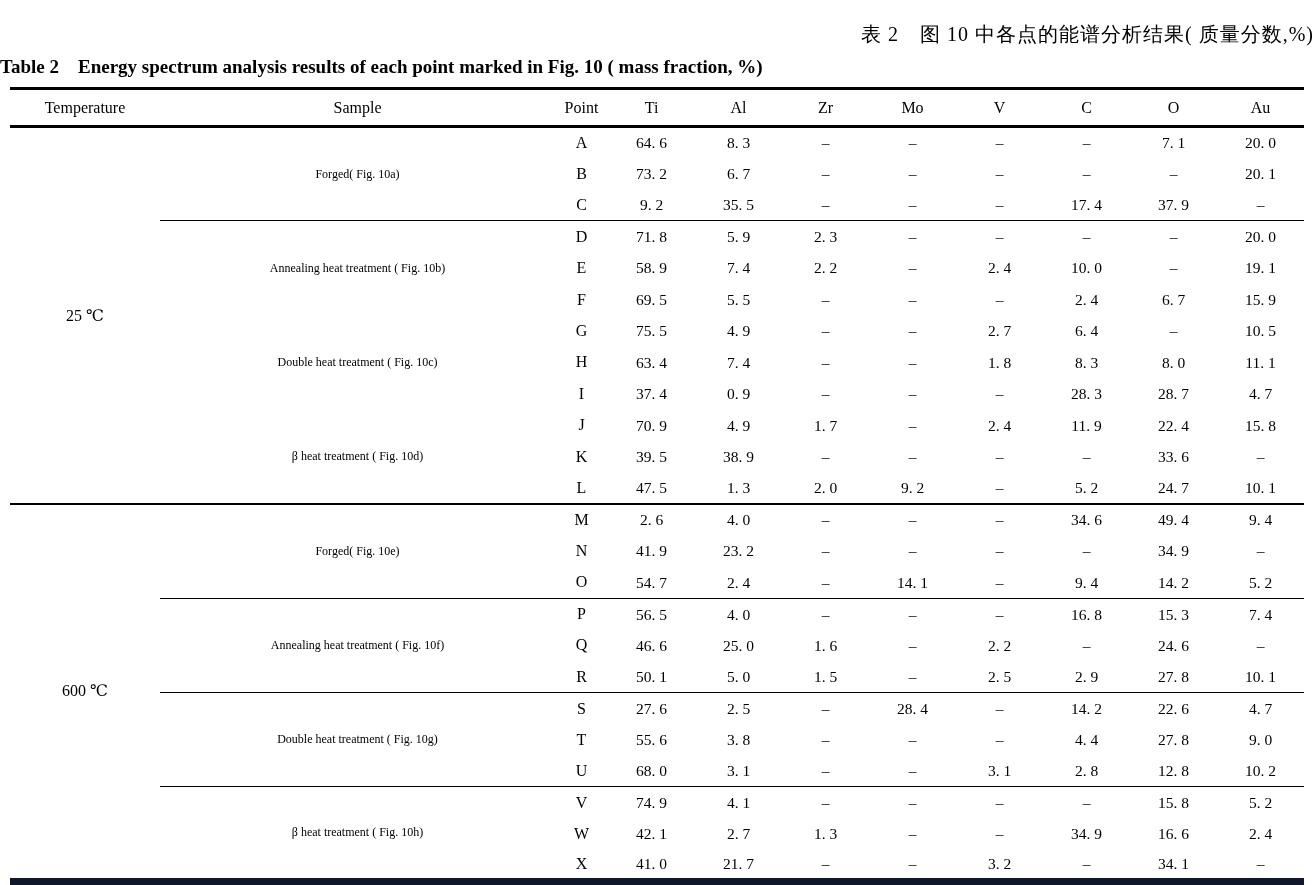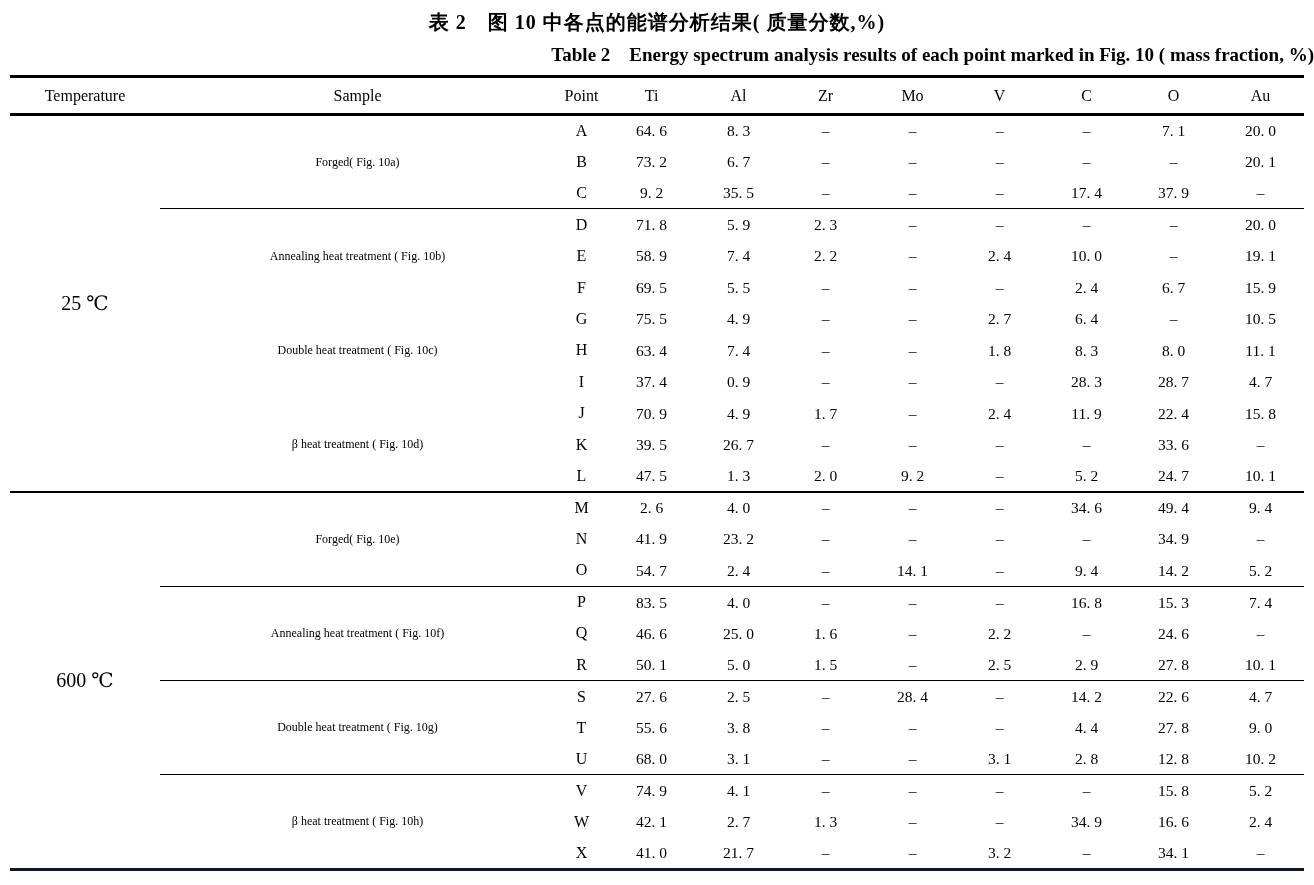--- a/index.html
+++ b/index.html
@@ -8,60 +8,60 @@
     background: #ffffff;
     color: #000000;
   }
   body {
     width: 1314px;
     height: 885px;
     font-family: "Liberation Serif", "DejaVu Serif", serif;
     overflow: hidden;
   }
   .title-zh {
-    margin-top: 9px;
-    text-align: center;
+    margin-top: 21px;
+    text-align: right;
     font-size: 20px;
-    font-weight: bold;
+    font-weight: normal;
     letter-spacing: 1px;
     white-space: pre;
   }
   .title-en {
     margin-top: 8px;
-    text-align: right;
+    text-align: left;
     font-size: 19px;
     font-weight: bold;
     white-space: pre;
   }
   table.energy {
     margin: 9px 0 0 10px;
     width: 1294px;
     border-collapse: collapse;
     table-layout: fixed;
     border-top: 3px solid #000;
-    border-bottom: 3px solid #0f172a;
+    border-bottom: 7px solid #0f172a;
   }
   thead tr { height: 38px; }
   thead th {
     font-weight: normal;
     font-size: 16px;
     text-align: center;
     vertical-align: middle;
     border-bottom: 3px solid #000;
     padding: 0;
   }
   tbody tr { height: 31.45px; }
   tbody td {
     font-size: 15.5px;
     text-align: center;
     vertical-align: middle;
     padding: 0;
     line-height: 1.1;
   }
-  td.cell-temp { font-size: 20px; }
+  td.cell-temp { font-size: 16px; }
   td.cell-sample { font-size: 12px; }
   td.cell-point { font-size: 16px; }
   tr.group-sep td { border-top: 1px solid #000; }
   tr.section-start td { border-top: 2px solid #000; }
   col.c-temp   { width: 150px; }
   col.c-sample { width: 395px; }
   col.c-point  { width: 53px; }
   col.c-val    { width: 87px; }
 </style>
 </head>
@@ -211,21 +211,21 @@
         <td class="cell-val">1. 7</td>
         <td class="cell-val">–</td>
         <td class="cell-val">2. 4</td>
         <td class="cell-val">11. 9</td>
         <td class="cell-val">22. 4</td>
         <td class="cell-val">15. 8</td>
       </tr>
       <tr>
         <td class="cell-point">K</td>
         <td class="cell-val">39. 5</td>
-        <td class="cell-val">26. 7</td>
+        <td class="cell-val">38. 9</td>
         <td class="cell-val">–</td>
         <td class="cell-val">–</td>
         <td class="cell-val">–</td>
         <td class="cell-val">–</td>
         <td class="cell-val">33. 6</td>
         <td class="cell-val">–</td>
       </tr>
       <tr>
         <td class="cell-point">L</td>
         <td class="cell-val">47. 5</td>
@@ -268,21 +268,21 @@
         <td class="cell-val">–</td>
         <td class="cell-val">14. 1</td>
         <td class="cell-val">–</td>
         <td class="cell-val">9. 4</td>
         <td class="cell-val">14. 2</td>
         <td class="cell-val">5. 2</td>
       </tr>
       <tr class="group-sep">
         <td rowspan="3" class="cell-sample">Annealing heat treatment ( Fig. 10f)</td>
         <td class="cell-point">P</td>
-        <td class="cell-val">83. 5</td>
+        <td class="cell-val">56. 5</td>
         <td class="cell-val">4. 0</td>
         <td class="cell-val">–</td>
         <td class="cell-val">–</td>
         <td class="cell-val">–</td>
         <td class="cell-val">16. 8</td>
         <td class="cell-val">15. 3</td>
         <td class="cell-val">7. 4</td>
       </tr>
       <tr>
         <td class="cell-point">Q</td>

